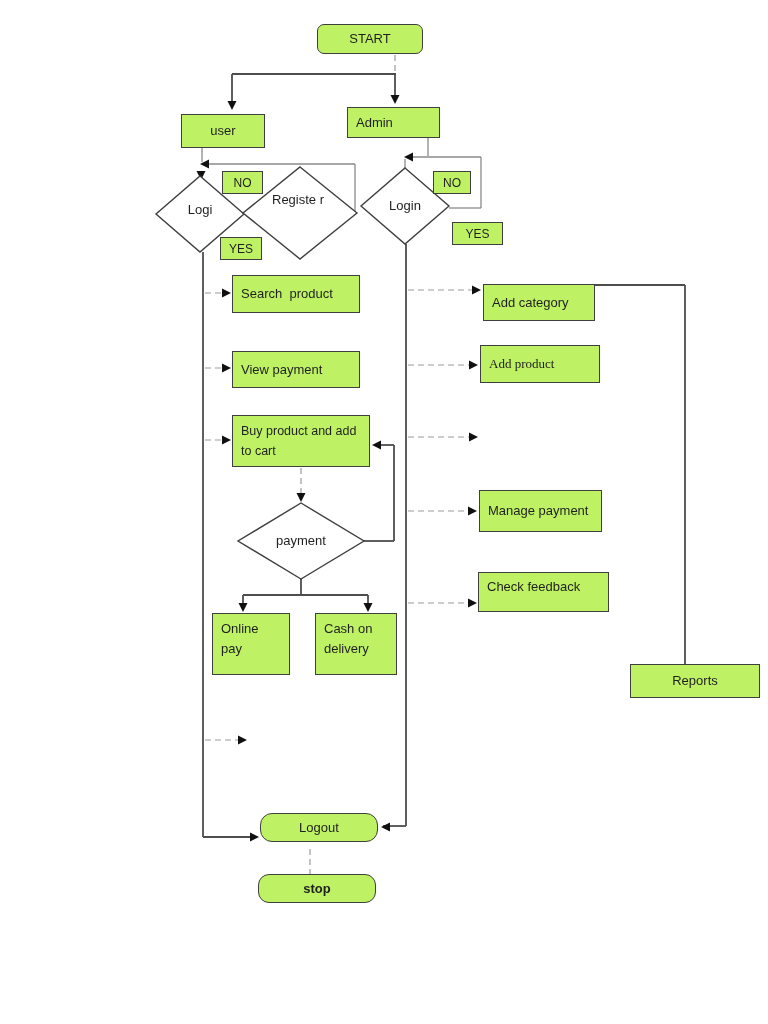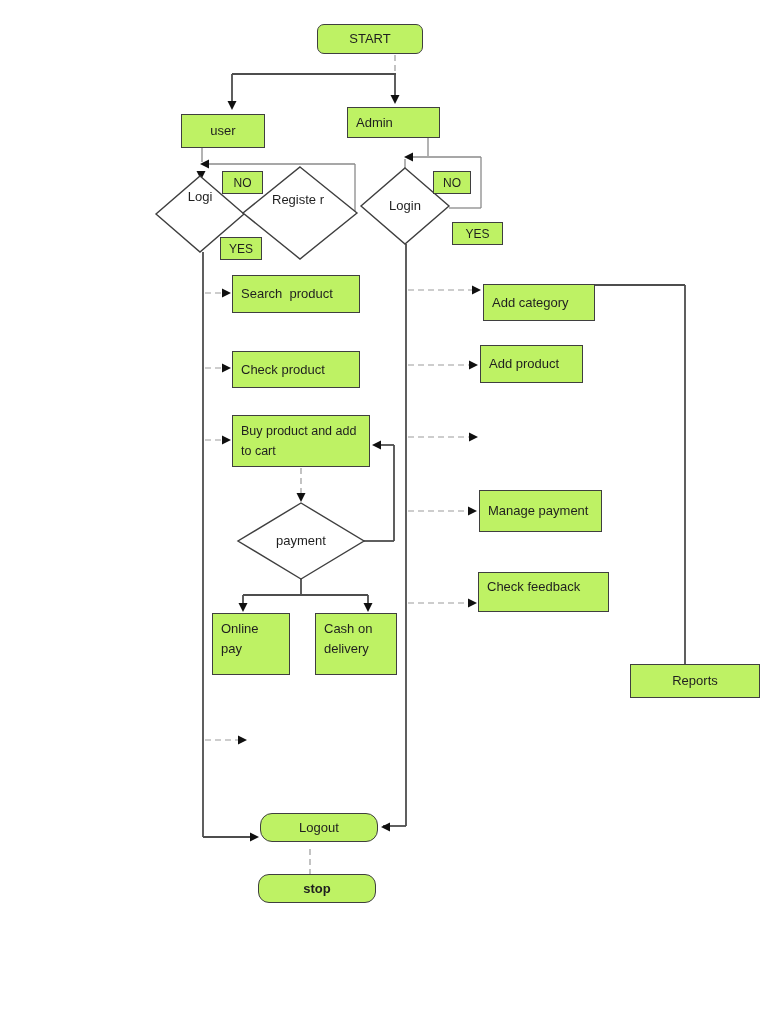--- a/index.html
+++ b/index.html
@@ -118,46 +118,46 @@
   <div class="box al" style="left:347px;top:107px;width:93px;height:31px;">Admin</div>
 
   <div class="box small" style="left:222px;top:171px;width:41px;height:23px;">NO</div>
 
   <div class="box small" style="left:220px;top:237px;width:42px;height:23px;">YES</div>
 
   <div class="box small" style="left:433px;top:171px;width:38px;height:23px;">NO</div>
 
   <div class="box small" style="left:452px;top:222px;width:51px;height:23px;">YES</div>
 
-  <div class="dlabel" style="left:160px;top:164px;width:80px;height:66px;">Logi</div>
+  <div class="dlabel" style="left:160px;top:177px;width:80px;height:66px;">Logi</div>
 
   <div class="dlabel al" style="left:272px;top:190px;width:66px;height:52px;align-items:flex-start;">Registe r</div>
 
   <div class="dlabel" style="left:365px;top:173px;width:80px;height:66px;">Login</div>
 
   <div class="dlabel" style="left:240px;top:505px;width:122px;height:72px;">payment</div>
 
   <div class="box al" style="left:232px;top:275px;width:128px;height:38px;">Search  product</div>
 
-  <div class="box al" style="left:232px;top:351px;width:128px;height:37px;">Check product</div>
+  <div class="box al" style="left:232px;top:351px;width:128px;height:37px;">View payment</div>
 
   <div class="box al" style="left:232px;top:415px;width:138px;height:52px;font-size:12.5px;line-height:1.6;">Buy product and add to cart</div>
 
   <div class="box at" style="left:212px;top:613px;width:78px;height:62px;">Online pay</div>
 
   <div class="box at" style="left:315px;top:613px;width:82px;height:62px;">Cash on delivery</div>
 
 
   <div class="box" style="left:260px;top:813px;width:118px;height:29px;border-radius:12px;">Logout</div>
 
   <div class="box rounded-lg" style="left:258px;top:874px;width:118px;height:29px;font-weight:bold;">stop</div>
 
   <div class="box al" style="left:483px;top:284px;width:112px;height:37px;">Add category</div>
 
-  <div class="box al" style="left:480px;top:345px;width:103px;height:38px;">Add product</div>
+  <div class="box al" style="left:480px;top:345px;width:120px;height:38px;font-family:Liberation Serif, serif;">Add product</div>
 
 
   <div class="box al" style="left:479px;top:490px;width:123px;height:42px;">Manage payment</div>
 
   <div class="box al" style="left:478px;top:572px;width:131px;height:40px;align-items:flex-start;padding-top:4px;">Check feedback</div>
 
   <div class="box" style="left:630px;top:664px;width:130px;height:34px;">Reports</div>
 
 </div>
 

